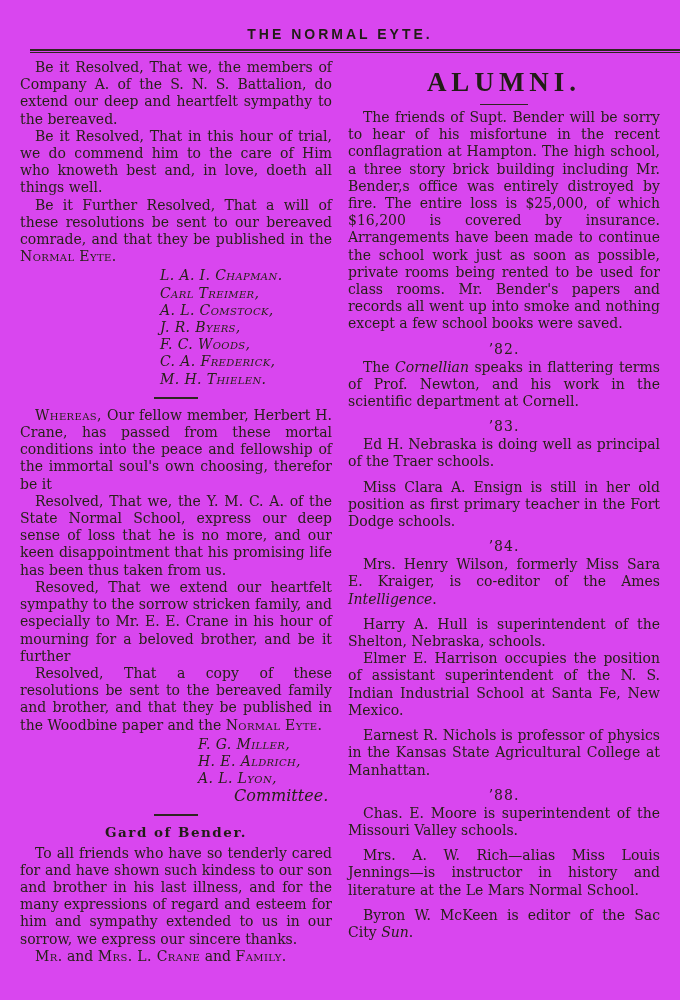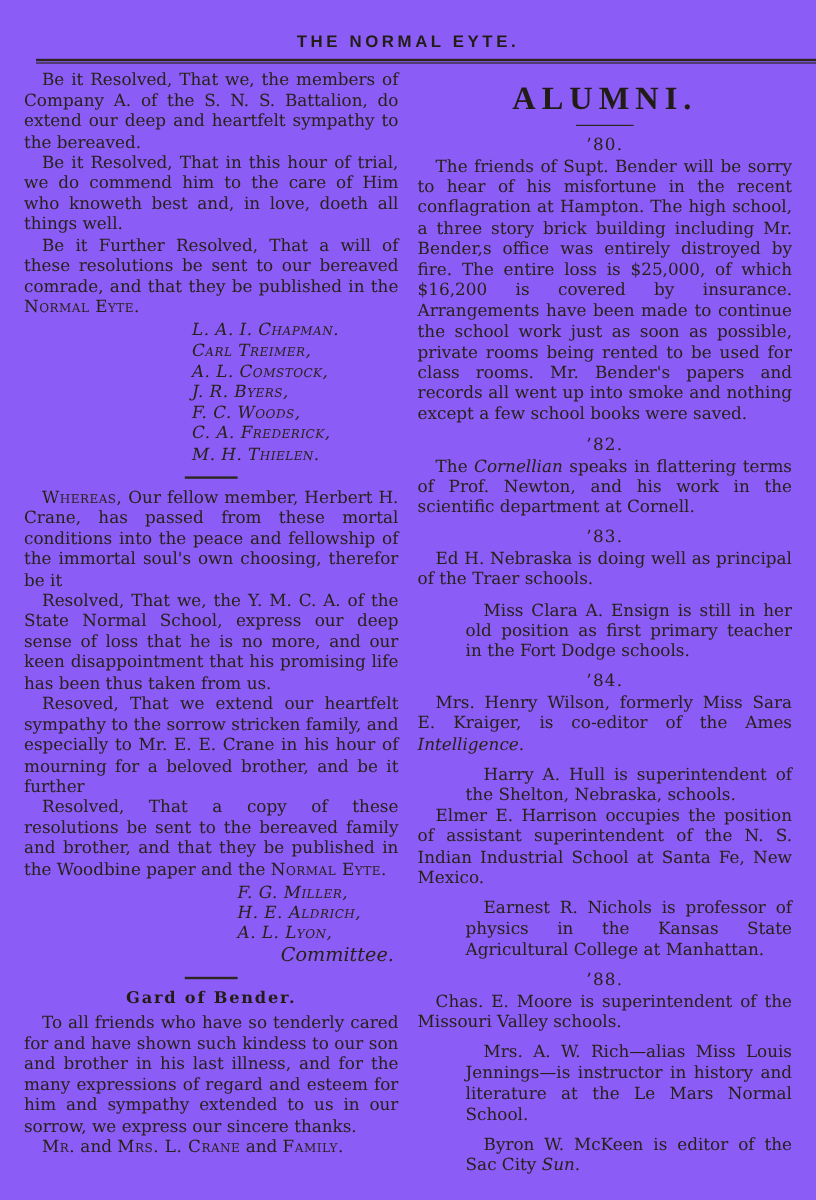--- a/index.html
+++ b/index.html
@@ -1,20 +1,20 @@
 <!DOCTYPE html>
 <html><head>
 <meta charset="utf-8">
 <style>
   html,body { margin:0; padding:0; background:#d9d7d2; }
   .page {
     position:relative;
     width:680px; height:1000px;
     margin:0 auto;
-    background:#8b5cf6;
+    background:#d946ef;
     color:#272219;
     font-family:"DejaVu Serif", serif;
     overflow:hidden;
     box-sizing:border-box;
   }
   .masthead {
     text-align:center;
     padding-top:26px;
     font-family:"Liberation Sans", sans-serif;
     font-weight:bold;
@@ -37,21 +37,21 @@
   }
   .col { flex:1; min-width:0; }
   .body-p {
     margin:0;
     font-size:14px;
     line-height:17.2px;
     text-align:justify;
     text-indent:15px;
     color:#272219;
   }
-  .gap-top { margin-top:8px;margin-left:40px; }
+  .gap-top { margin-top:8px; }
   .sc { font-variant:small-caps; letter-spacing:0.4px; }
   .i { font-style:italic; }
   .sig-block { margin:2px 0 2px 0;font-style:italic; }
   .sig-line {
     font-size:14px;
     line-height:17.2px;
     font-variant:small-caps;
     letter-spacing:0.4px;
   }
   .sig-indent-1 { padding-left:140px; }
@@ -143,21 +143,20 @@
 
       <h3 class="card-heading">Gard of Bender.</h3>
       <p class="body-p"><span>To all friends who have so tenderly cared for and have shown such kindess to our son and brother in his last illness, and for the many expressions of regard and esteem for him and sympathy extended to us in our sorrow, we express our sincere thanks.</span></p>
       <p class="body-p"><span class="sc">Mr.</span><span> and </span><span class="sc">Mrs. L. Crane</span><span> and </span><span class="sc">Family</span><span>.</span></p>
     </section>
 
     <section class="col">
       <h2 class="alumni-heading">ALUMNI.</h2>
       <hr class="alumni-rule">
 
-      <div class="year-head">’80.</div>
       <p class="body-p"><span>The friends of Supt. Bender will be sorry to hear of his misfortune in the recent conflagration at Hampton.  The high school, a three story brick building including Mr. Bender,s office was entirely distroyed by fire.  The entire loss is $25,000, of which $16,200 is covered by insurance.  Arrangements have been made to continue the school work just as soon as possible, private rooms being rented to be used for class rooms.  Mr. Bender's papers and records all went up into smoke and nothing except a few school books were saved.</span></p>
 
       <div class="year-head">’82.</div>
       <p class="body-p"><span>The </span><span class="i">Cornellian</span><span> speaks in flattering terms of Prof. Newton, and his work in the scientific department at Cornell.</span></p>
 
       <div class="year-head">’83.</div>
       <p class="body-p"><span>Ed H. Nebraska is doing well as principal of the Traer schools.</span></p>
       <p class="body-p gap-top"><span>Miss Clara A. Ensign is still in her old position as first primary teacher in the Fort Dodge schools.</span></p>
 
       <div class="year-head">’84.</div>

